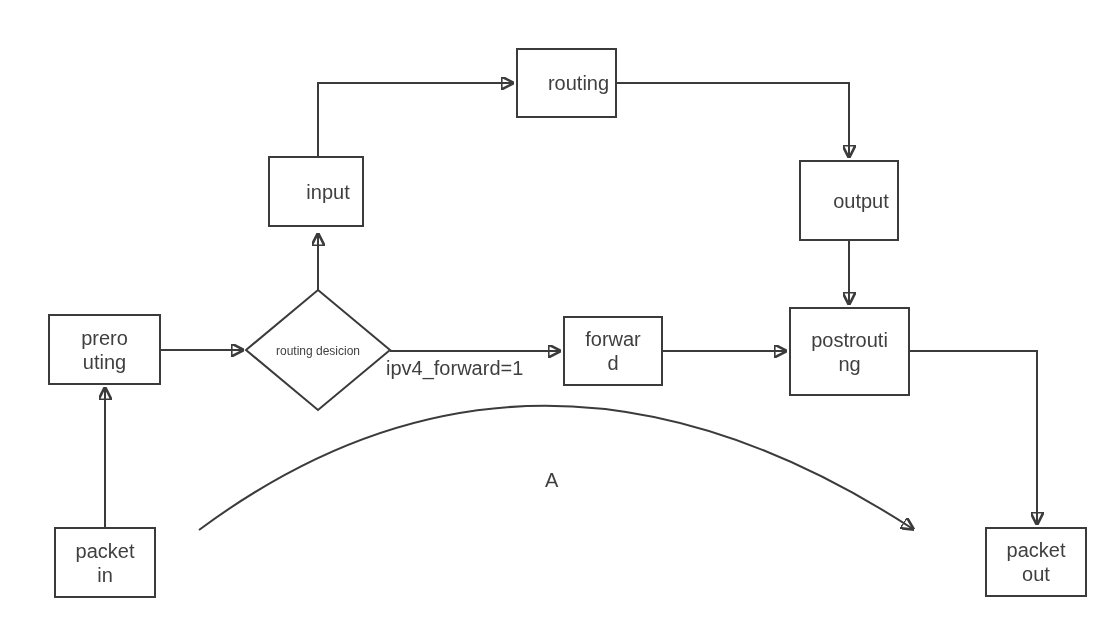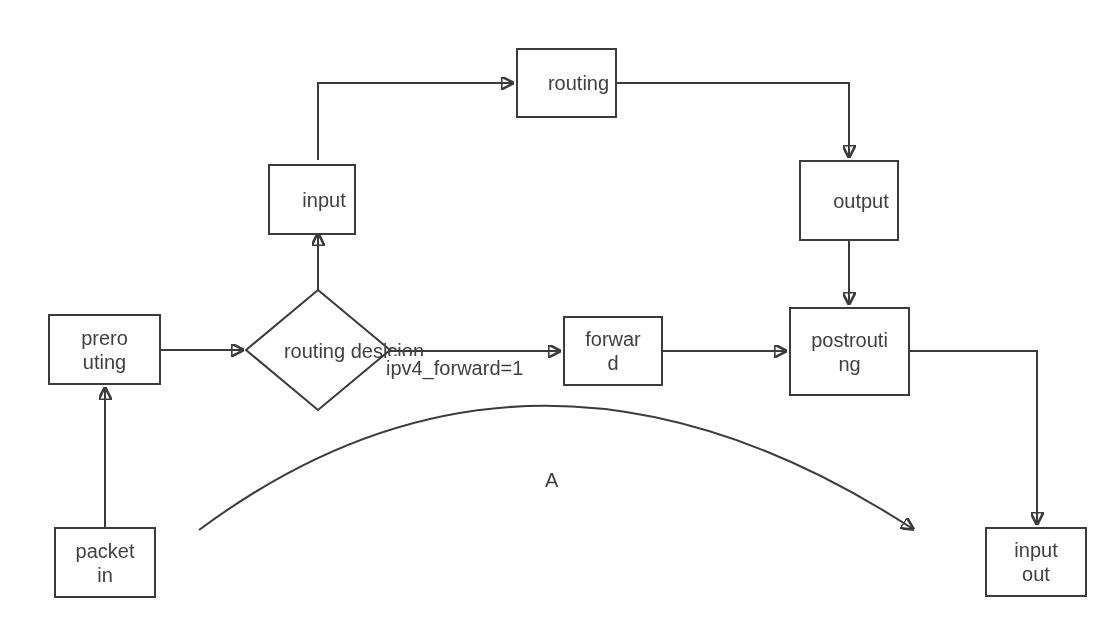--- a/index.html
+++ b/index.html
@@ -43,38 +43,37 @@
     padding-left: 24px;
   }
   .node.ba { word-break: break-all; }
   .diamond-label {
     position: absolute;
     display: flex;
     align-items: center;
     justify-content: center;
     text-align: center;
     color: var(--text);
-    font-size: 20px;
+    font-size: 12px;
     line-height: 24px;
     background: transparent;
-    margin-left: 36px;
   }
   .edge-label, .curve-label {
     position: absolute;
     color: var(--text);
     font-size: 20px;
     line-height: 24px;
     white-space: nowrap;
     background: var(--background);
     margin-top: 31px;
   }
 
   
   .n-prerouting  { left: 48px;  top: 314px; width: 113px; height: 71px; padding: 0 28px; }
-  .n-input       { left: 268px; top: 164px; width: 88px; height: 71px; }
+  .n-input       { left: 268px; top: 156px; width: 96px; height: 71px; }
   .n-routing     { left: 516px; top: 48px;  width: 101px; height: 70px; }
   .n-output      { left: 799px; top: 160px; width: 100px; height: 81px; }
   .n-forward     { left: 563px; top: 316px; width: 100px; height: 70px; padding: 0 19px; }
   .n-postrouting { left: 789px; top: 307px; width: 121px; height: 89px; padding: 0 19px; }
   .n-packet-in   { left: 54px;  top: 527px; width: 102px; height: 71px; padding: 0 18px; }
   .n-packet-out  { left: 985px; top: 527px; width: 102px; height: 70px; padding: 0 18px; }
   .n-decision    { left: 246px; top: 309px; width: 144px; height: 84px; }
   .l-forward-cond { left: 386px; top: 325px; }
   .l-curve        { left: 545px; top: 437px; }
 </style>
@@ -111,21 +110,21 @@
   <div class="node n-routing">routing</div>
 
   <div class="node n-output">output</div>
 
   <div class="node ba n-forward">forward</div>
 
   <div class="node ba n-postrouting">postrouting</div>
 
   <div class="node n-packet-in">packet in</div>
 
-  <div class="node n-packet-out">input out</div>
+  <div class="node n-packet-out">packet out</div>
 
   <div class="diamond-label n-decision">routing desicion</div>
 
   <div class="edge-label l-forward-cond">ipv4_forward=1</div>
 
   <div class="curve-label l-curve">A</div>
 
 </div>
 
 </body></html>

